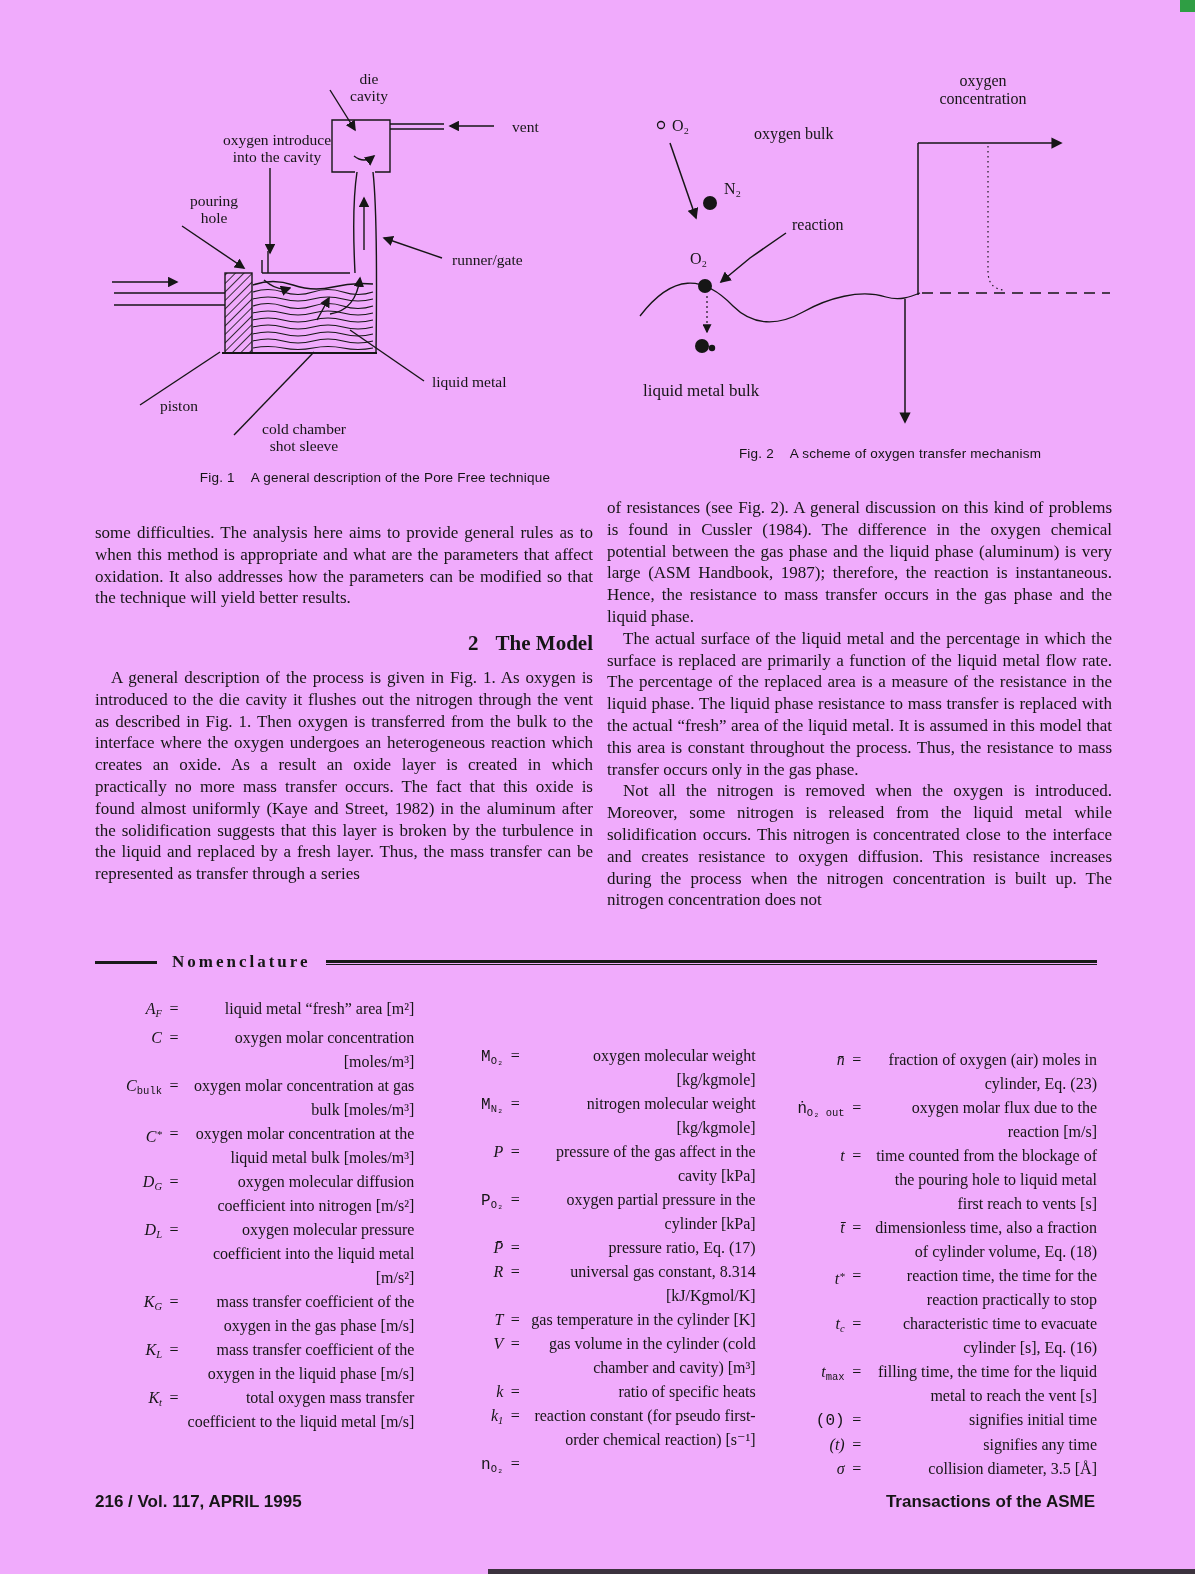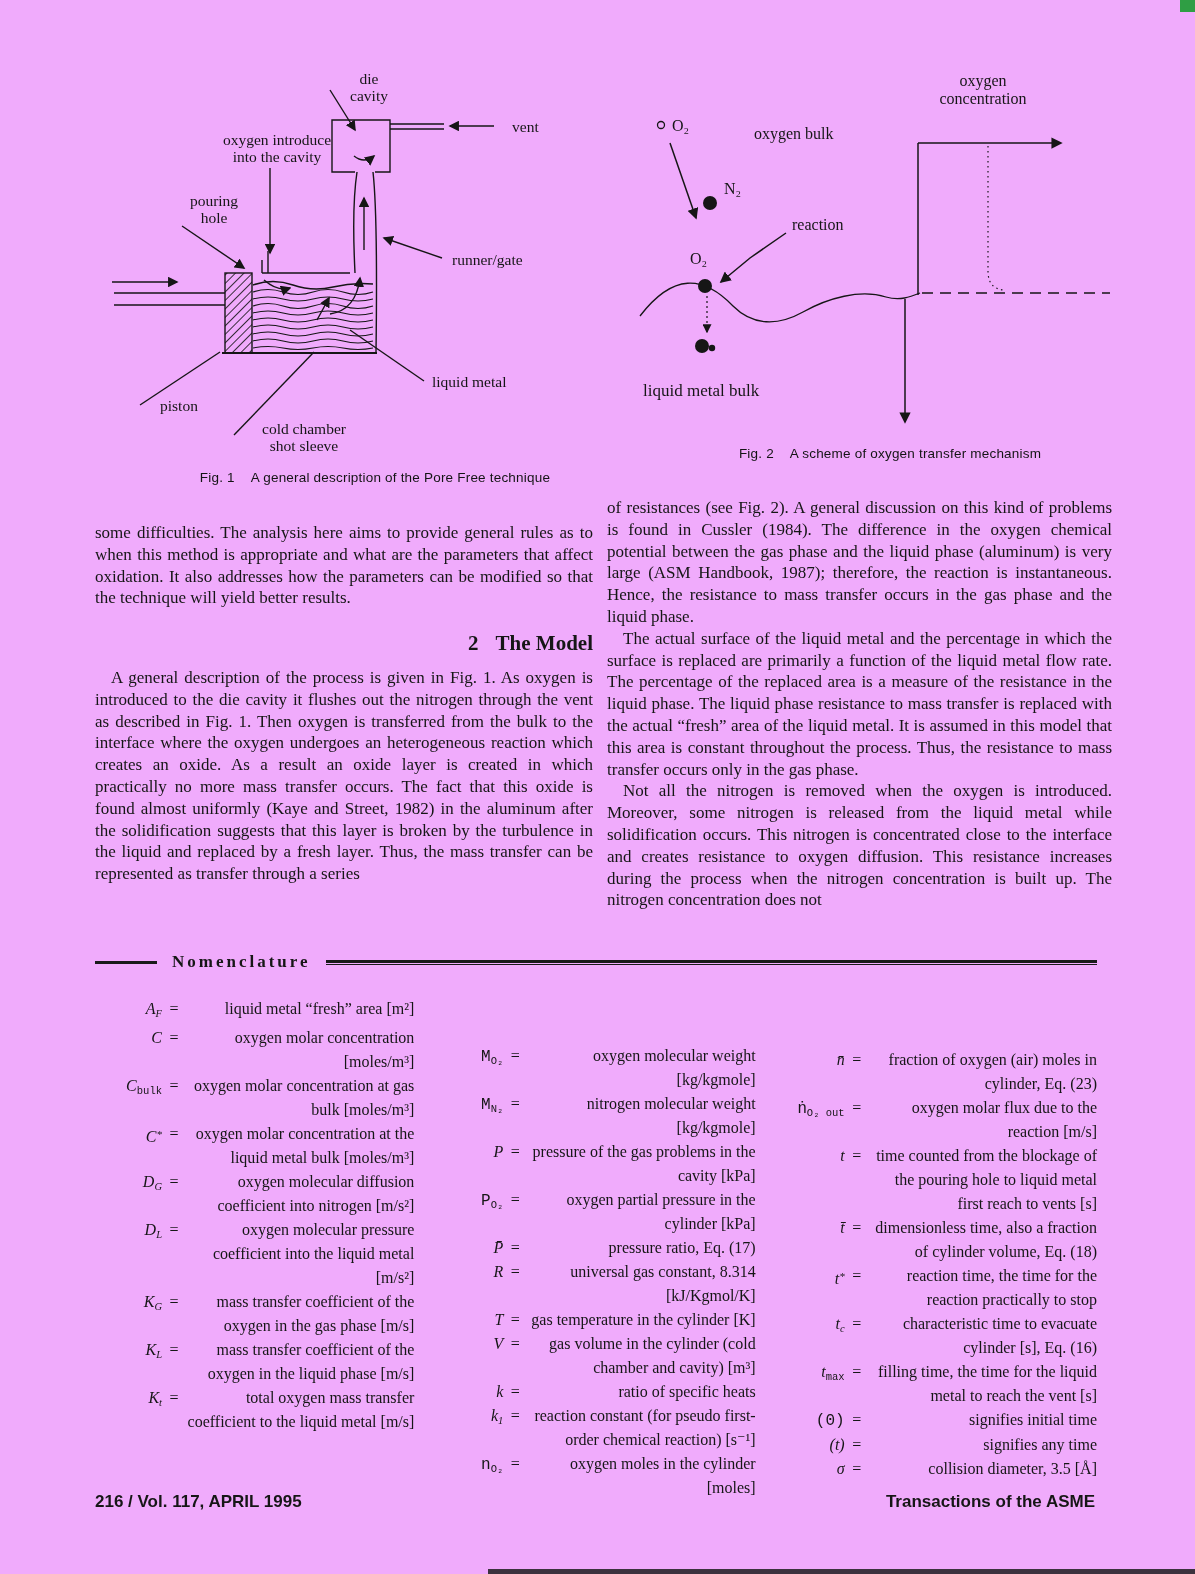--- a/index.html
+++ b/index.html
@@ -276,21 +276,21 @@
 
           <div class="nom-entry">
             <span class="nom-sym"><span class="rm">M<sub>N₂</sub></span></span>
             <span class="nom-eq">=</span>
             <span class="nom-desc">nitrogen molecular weight [kg/kgmole]</span>
           </div>
 
           <div class="nom-entry">
             <span class="nom-sym">P</span>
             <span class="nom-eq">=</span>
-            <span class="nom-desc">pressure of the gas problems in the cavity [kPa]</span>
+            <span class="nom-desc">pressure of the gas affect in the cavity [kPa]</span>
           </div>
 
           <div class="nom-entry">
             <span class="nom-sym"><span class="rm">P<sub>O₂</sub></span></span>
             <span class="nom-eq">=</span>
             <span class="nom-desc">oxygen partial pressure in the cylinder [kPa]</span>
           </div>
 
           <div class="nom-entry">
             <span class="nom-sym">P̄</span>
@@ -324,21 +324,20 @@
 
           <div class="nom-entry">
             <span class="nom-sym">k<sub>1</sub></span>
             <span class="nom-eq">=</span>
             <span class="nom-desc">reaction constant (for pseudo first-order chemical reaction) [s⁻¹]</span>
           </div>
 
           <div class="nom-entry">
             <span class="nom-sym"><span class="rm">n<sub>O₂</sub></span></span>
             <span class="nom-eq">=</span>
-            <span class="nom-desc">oxygen moles in the cylinder [moles]</span>
           </div>
         </div>
       <div class="nom-col nom-col-3">
 
           <div class="nom-entry">
             <span class="nom-sym">n̄</span>
             <span class="nom-eq">=</span>
             <span class="nom-desc">fraction of oxygen (air) moles in cylinder, Eq. (23)</span>
           </div>
 

